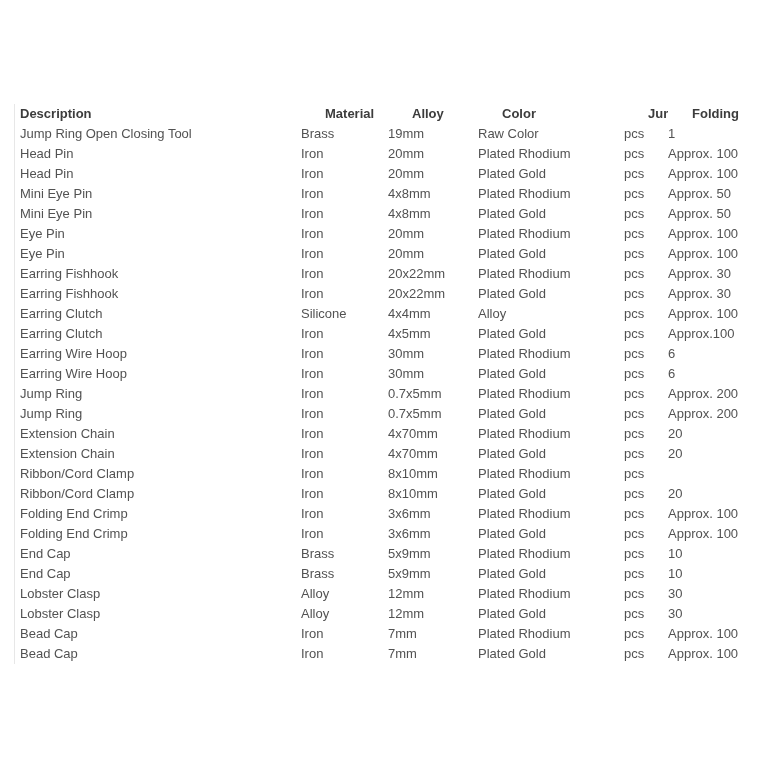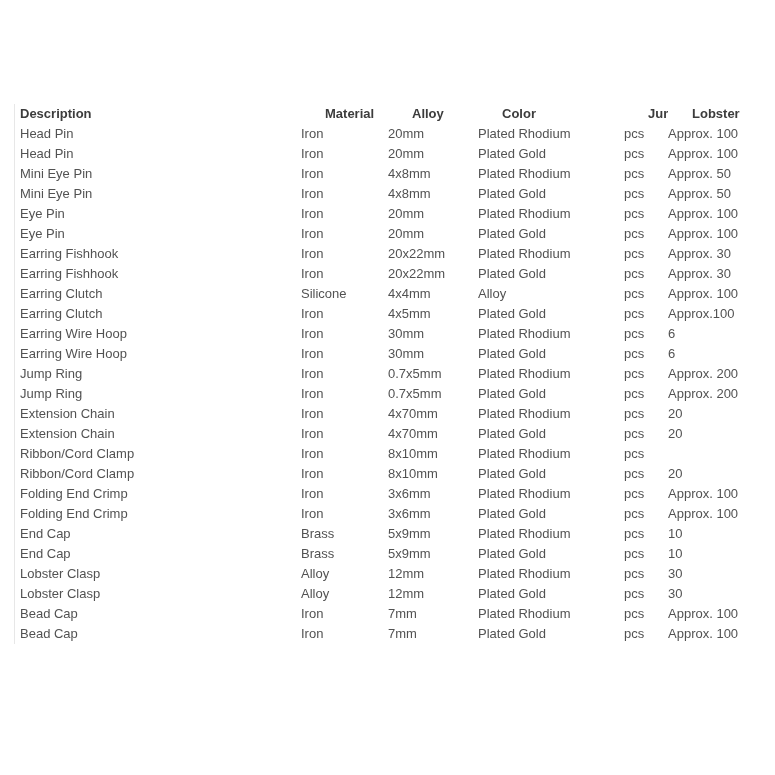--- a/index.html
+++ b/index.html
@@ -63,24 +63,32 @@
       <col style="width:44px">
       <col style="width:93px">
     </colgroup>
     <thead>
       <tr>
           <th>Description</th>
           <th>Material</th>
           <th>Alloy</th>
           <th>Color</th>
           <th>Jump</th>
-          <th>Lobster</th>
+          <th>Folding</th>
         </tr>
     </thead>
     <tbody>
+        <tr>
+          <td>Jump Ring Open Closing Tool</td>
+          <td>Brass</td>
+          <td>19mm</td>
+          <td>Raw Color</td>
+          <td>pcs</td>
+          <td>1</td>
+        </tr>
         <tr>
           <td>Head Pin</td>
           <td>Iron</td>
           <td>20mm</td>
           <td>Plated Rhodium</td>
           <td>pcs</td>
           <td>Approx. 100</td>
         </tr>
         <tr>
           <td>Head Pin</td>

